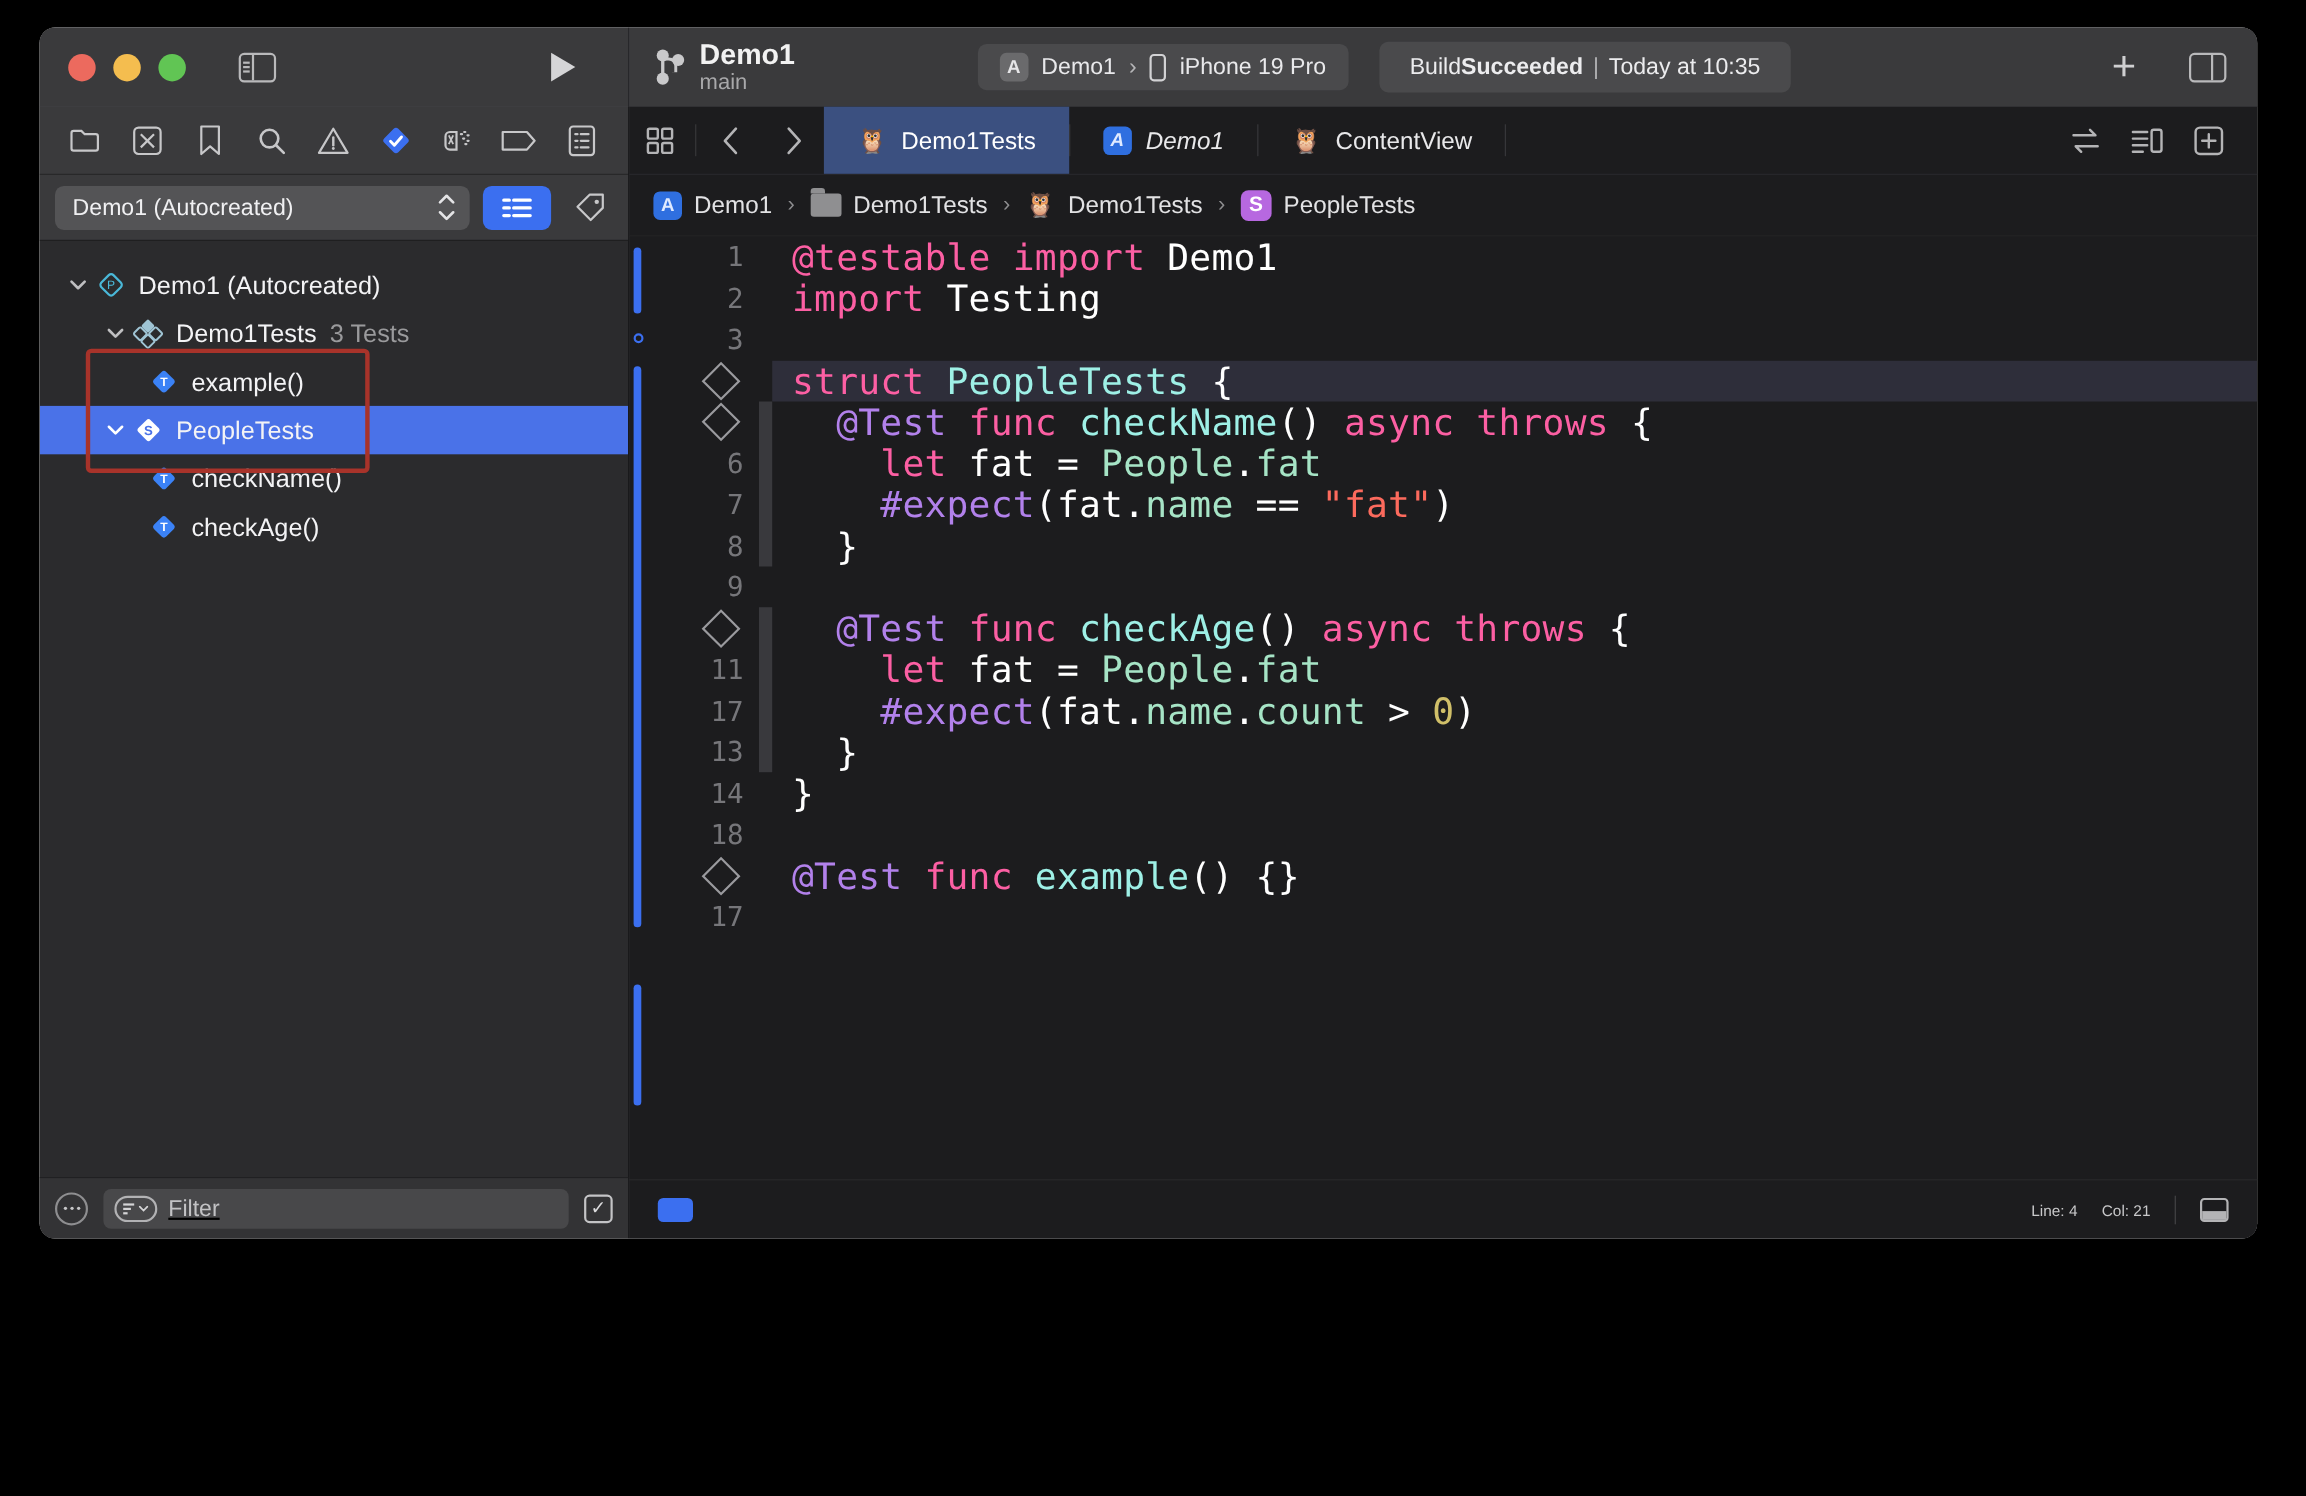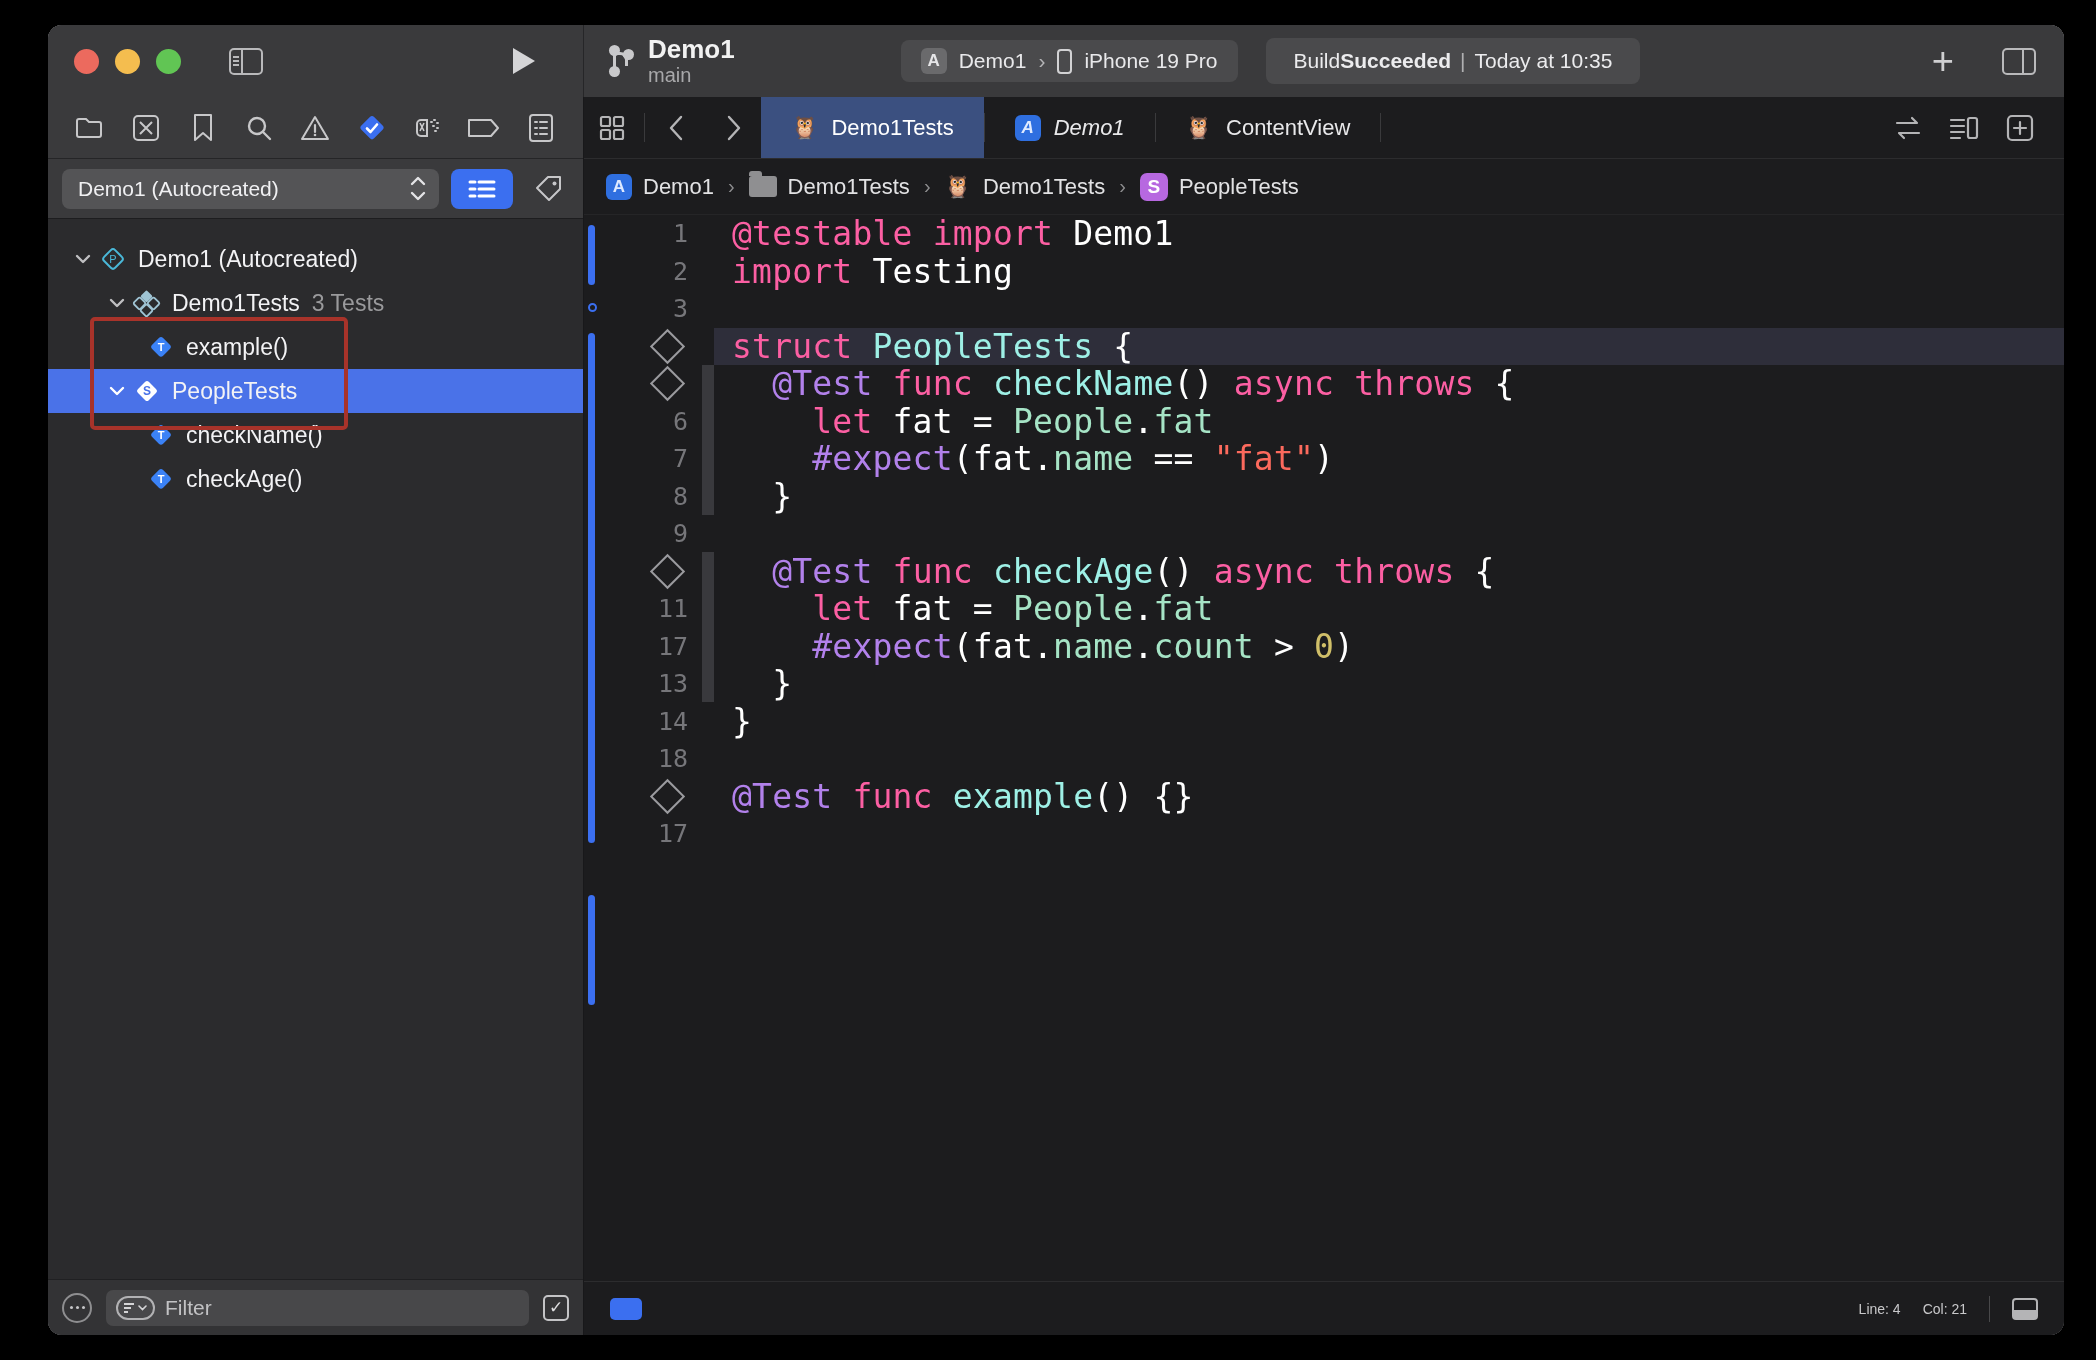--- a/index.html
+++ b/index.html
@@ -4,22 +4,22 @@
 <style>
   * { box-sizing: border-box; margin: 0; padding: 0; }
   html, body {
     width: 2096px; height: 1360px;
     background: #000000;
     font-family: "Liberation Sans", sans-serif;
     overflow: hidden;
   }
   .window {
     position: absolute;
-    left: 48px; top: 25px;
-    width: 2016px; height: 1310px;
+    left: 36px; top: 25px;
+    width: 2016px; height: 1101px;
     background: #ffffff;
     border-radius: 14px;
     overflow: hidden;
     display: flex;
     flex-direction: column;
   }
 
   
   .titlebar {
     height: 72px;
@@ -226,21 +226,21 @@
     border: 2px solid #8e8e90;
     display: flex; align-items: center; justify-content: center;
     gap: 3px;
   }
   .filter-dots i { width: 3px; height: 3px; background: #c6c6c8; border-radius: 50%; }
   .filter-field {
     flex: 1; height: 36px;
     background: #48484a;
     border-radius: 7px;
     display: flex; align-items: center;
-    padding: 1px 10px; gap: 10px;
+    padding: 1px 10px; gap: 10px; text-decoration: underline;
   }
   .filt-pill {
     height: 24px; padding: 0 6px;
     border: 2px solid #b2b2b4; border-radius: 12px;
     display: flex; align-items: center; gap: 4px;
   }
   .filt-pill .lines { display: flex; flex-direction: column; gap: 2px; }
   .filt-pill .lines i { display: block; height: 2px; background: #d4d4d6; }
   .filt-pill .lines i:nth-child(1) { width: 10px; }
   .filt-pill .lines i:nth-child(2) { width: 7px; }

